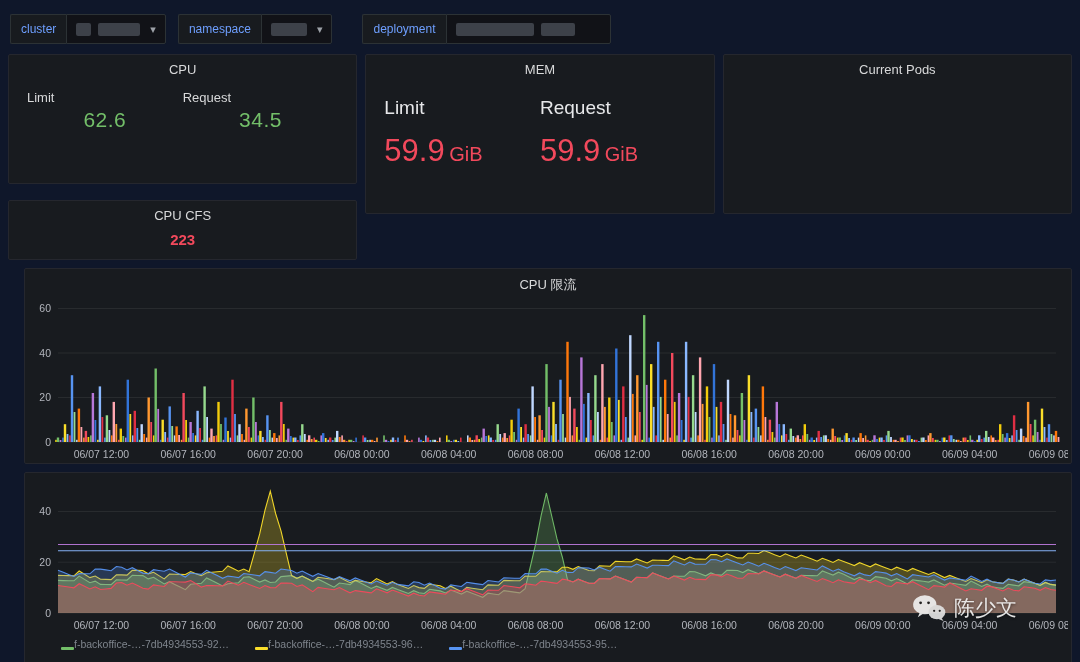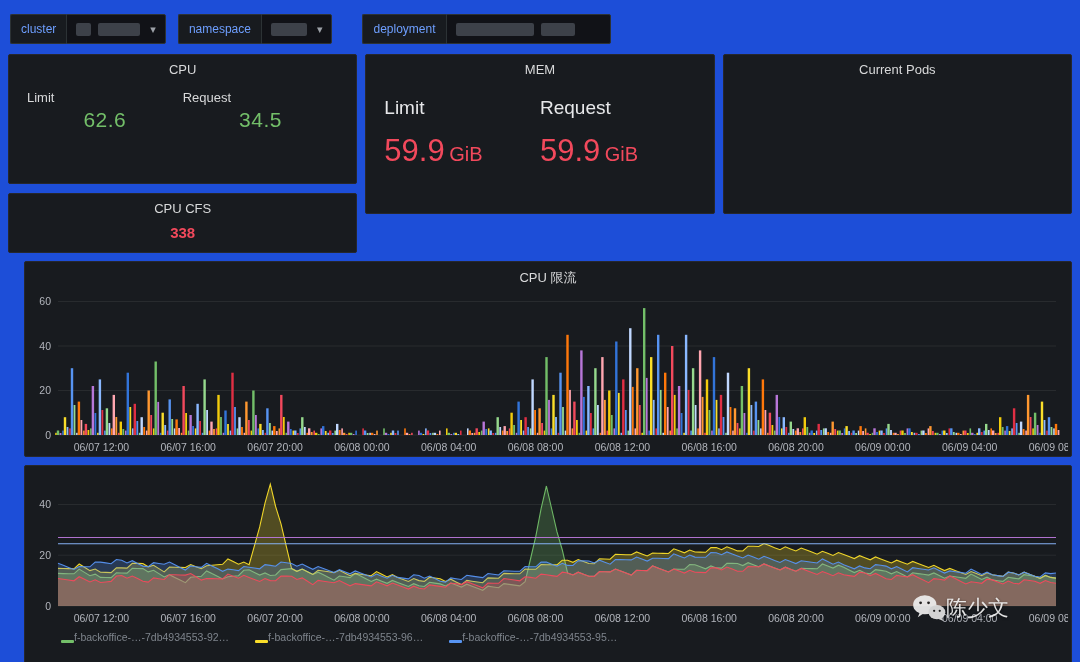--- a/index.html
+++ b/index.html
@@ -1,34 +1,34 @@
 <!DOCTYPE html>
 <html><head>
 <meta charset="utf-8">
 <style>
   * { box-sizing: border-box; margin: 0; padding: 0; }
   html,body { background:#0b0c0e; }
   body { font-family:"Liberation Sans","DejaVu Sans",sans-serif; }
-  .app { position:relative; width:1080px; height:662px; background:#1d4ed8; overflow:hidden; }
+  .app { position:relative; width:1080px; height:662px; background:#0f172a; overflow:hidden; }
 
   
   .topbar { display:flex; align-items:center; gap:12px; padding:14px 0 10px 10px; }
   .filter { display:flex; align-items:stretch; height:30px; }
   .filter-label { background:#181b1f; border:1px solid #2c3235; border-right:none;
                   color:#6e9fff; font-size:12px; font-weight:500; display:flex; align-items:center;
                   padding:0 10px; border-radius:2px 0 0 2px; white-space:nowrap; }
   .filter-value { background:#111217; border:1px solid #2c3235; display:flex; align-items:center;
                   gap:7px; padding:0 9px; border-radius:0 2px 2px 0; }
   .redact { background:#3d4149; border-radius:2px; height:13px; }
   .caret { color:#9da1a8; font-size:11px; line-height:1; margin-left:3px; }
   .filter-deployment { margin-left:18px; }
 
   
   .grid { display:grid; grid-template-columns:1fr 1fr 1fr; gap:8px; padding:0 8px; }
-  .col-stack { display:flex; flex-direction:column; gap:9px; }
+  .col-stack { display:flex; flex-direction:column; gap:16px; }
   .panel { background:#181b1f; border:1px solid #25272e; border-radius:2px; }
   .panel-title { text-align:center; font-size:13px; font-weight:500; color:#d8d9da; padding-top:7px; }
 
   .panel-cpu { height:130px; }
   .panel-cfs { height:60px; }
   .panel-mem, .panel-pods { height:160px; }
 
   .stat-row { display:flex; padding:13px 18px 0 18px; }
   .stat { flex:1; }
   .stat-label { font-size:13px; color:#d8d9da; margin-bottom:3px; }
@@ -52,21 +52,21 @@
   .chart-panel-2 { height:210px; }
   svg.chart { display:block; margin:2px auto 0 auto; }
   svg text { font-family:"Liberation Sans","DejaVu Sans",sans-serif; }
   .tick { fill:#b2b5bc; font-size:10.5px; font-weight:500; }
 
   .legend { display:flex; gap:26px; padding:3px 0 0 36px; font-size:10.5px; color:#7e848c; white-space:nowrap; overflow:hidden; }
   .legend-item { display:flex; align-items:flex-end; }
   .legend-swatch { width:13px; height:3px; border-radius:1px; display:inline-block; }
 
   
-  .watermark { position:absolute; left:912px; top:594px; display:flex; align-items:center; 
+  .watermark { position:absolute; left:912px; top:594px; display:flex; align-items:center; gap:8px;
                opacity:.92; pointer-events:none; }
   .watermark-text { color:#f2f2f2; font-size:21px; font-weight:500; text-shadow:0 1px 3px rgba(0,0,0,.6); }
 </style>
 </head>
 <body>
 
 <div class="app">
 
   <div class="topbar">
     <div class="filter">
@@ -103,21 +103,21 @@
             <div class="stat-value green">62.6</div>
           </div>
           <div class="stat">
             <div class="stat-label">Request</div>
             <div class="stat-value green">34.5</div>
           </div>
         </div>
       </div>
       <div class="panel panel-cfs">
         <div class="panel-title">CPU CFS</div>
-        <div class="cfs-value">338</div>
+        <div class="cfs-value">223</div>
       </div>
     </div>
 
     <div class="panel panel-mem">
       <div class="panel-title">MEM</div>
       <div class="mem-row">
         <div class="stat">
           <div class="mem-label">Limit</div>
           <div class="red">
             <span class="mem-value">59.9</span>

